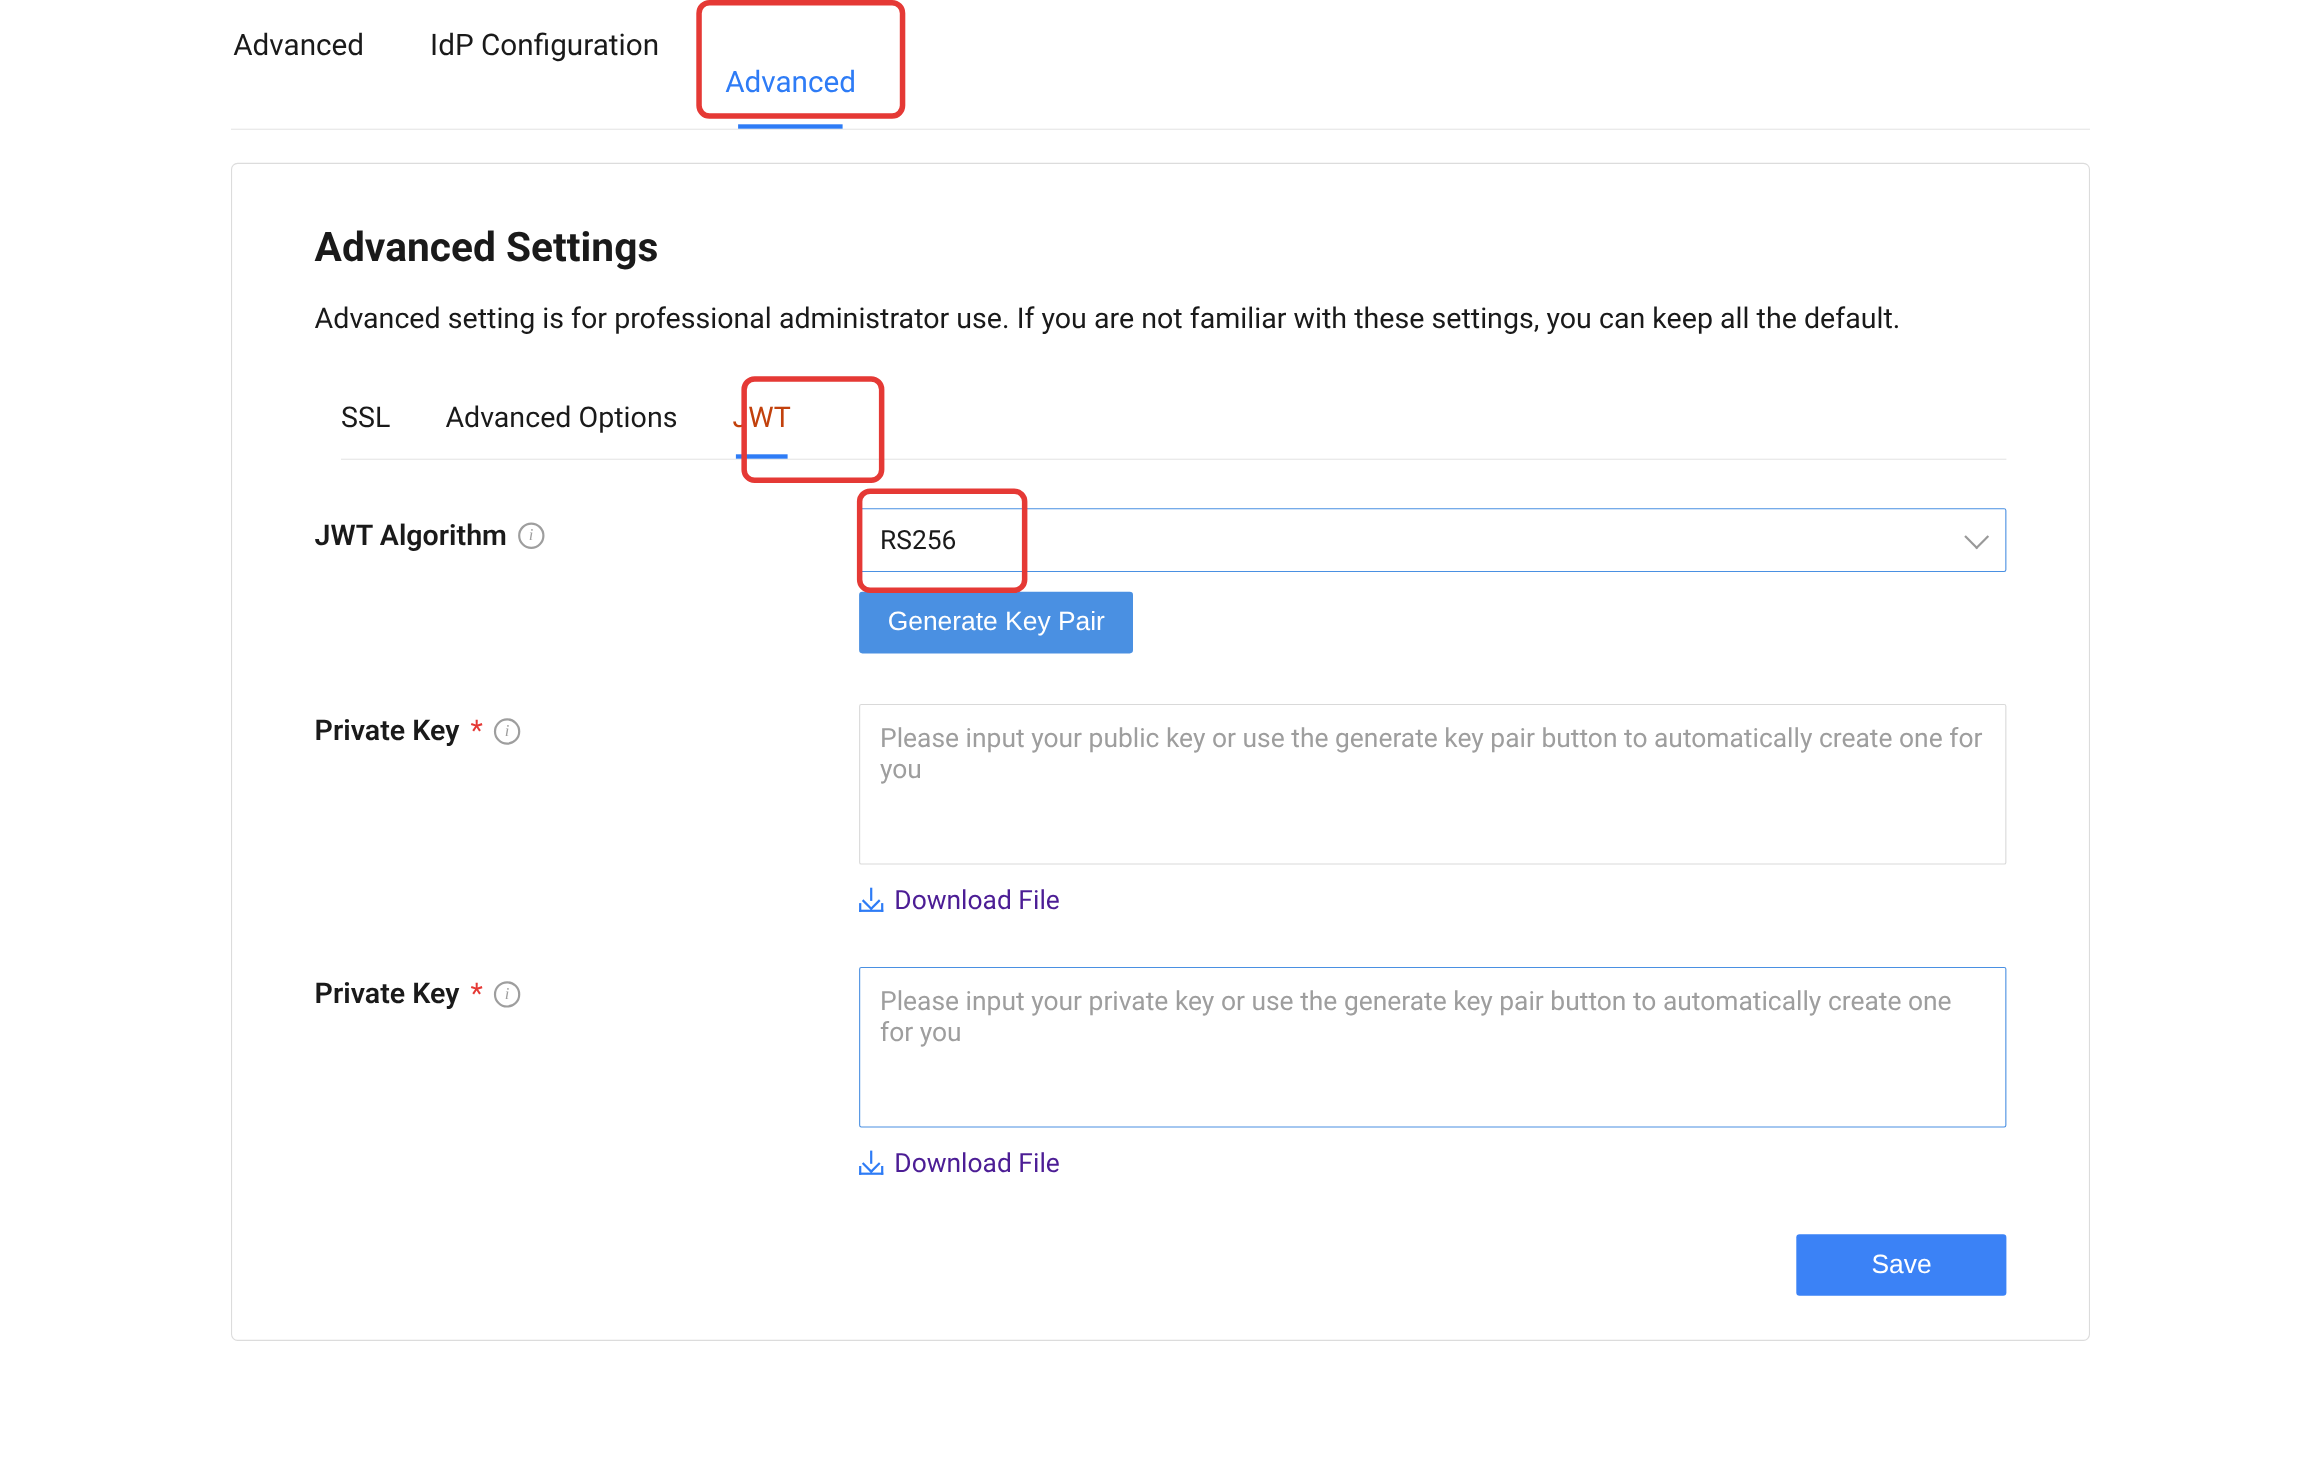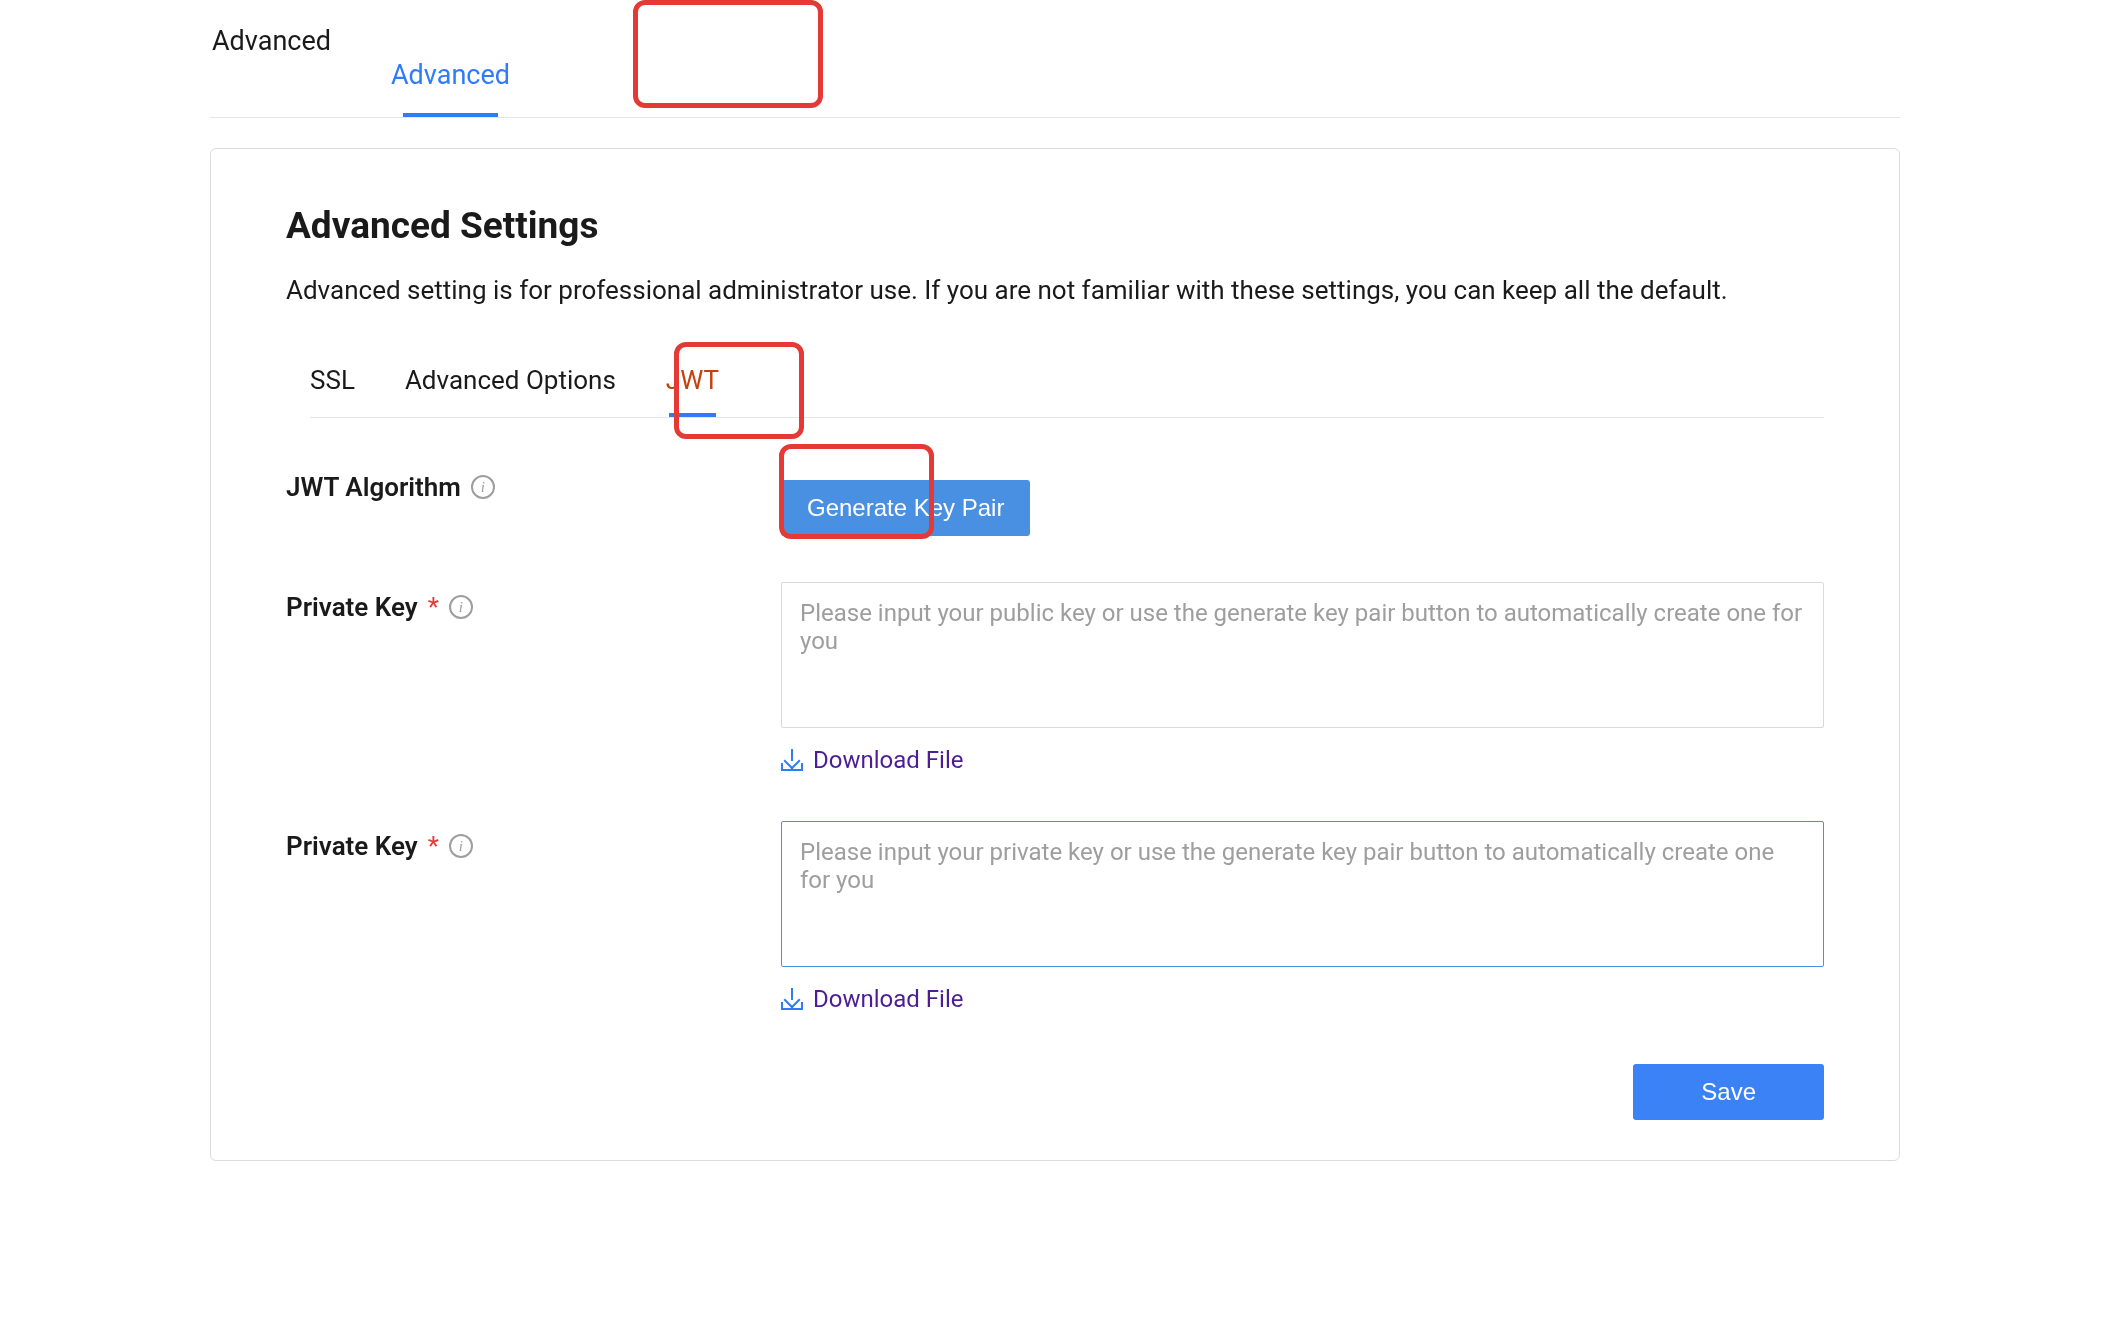--- a/index.html
+++ b/index.html
@@ -201,20 +201,21 @@
   }
 
   .row-spacer { height: 26px; }
   .save-row { display: flex; justify-content: flex-end; margin-top: 50px; }
 </style>
 </head>
 <body>
 
 <div class="topnav" style="position:relative;">
   <div class="topnav-item">Advanced</div>
+  <div class="topnav-item">IdP Configuration</div>
   <div class="topnav-item active">Advanced</div>
 </div>
 
 <div class="highlight-box" style="left:633px; top:0px; width:190px; height:108px;"></div>
 
 <div class="panel">
   <h1 class="panel-title">Advanced Settings</h1>
   <p class="panel-desc">Advanced setting is for professional administrator use. If you are not familiar with these settings, you can keep all the default.</p>
 
   <div class="subtabs" style="position:relative;">
@@ -222,20 +223,24 @@
     <div class="subtab">Advanced Options</div>
     <div class="subtab active">JWT</div>
   </div>
 
   <div class="form-row">
     <div class="form-label">
       <span>JWT Algorithm</span>
       <span class="info-icon">i</span>
     </div>
     <div class="form-control">
+      <div class="select">
+        <span>RS256</span>
+        <span class="chev"></span>
+      </div>
       <div style="height:18px;"></div>
       <button class="btn btn-primary">Generate Key Pair</button>
     </div>
   </div>
 
   <div class="row-spacer"></div>
 
   <div class="form-row">
     <div class="form-label">
       <span>Private Key</span>

